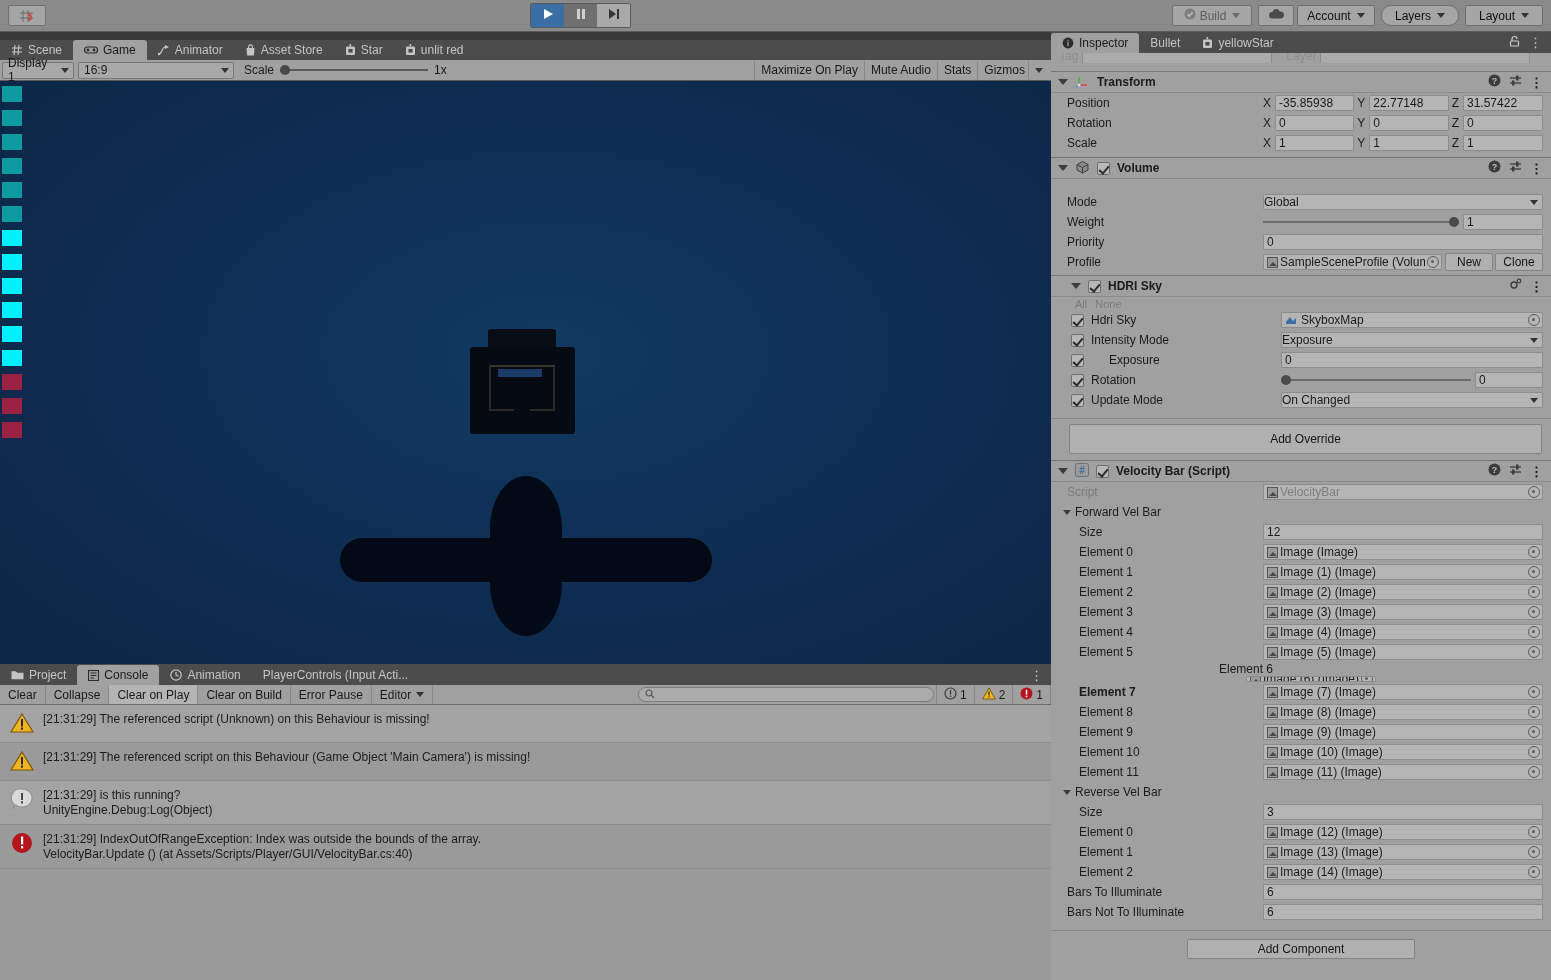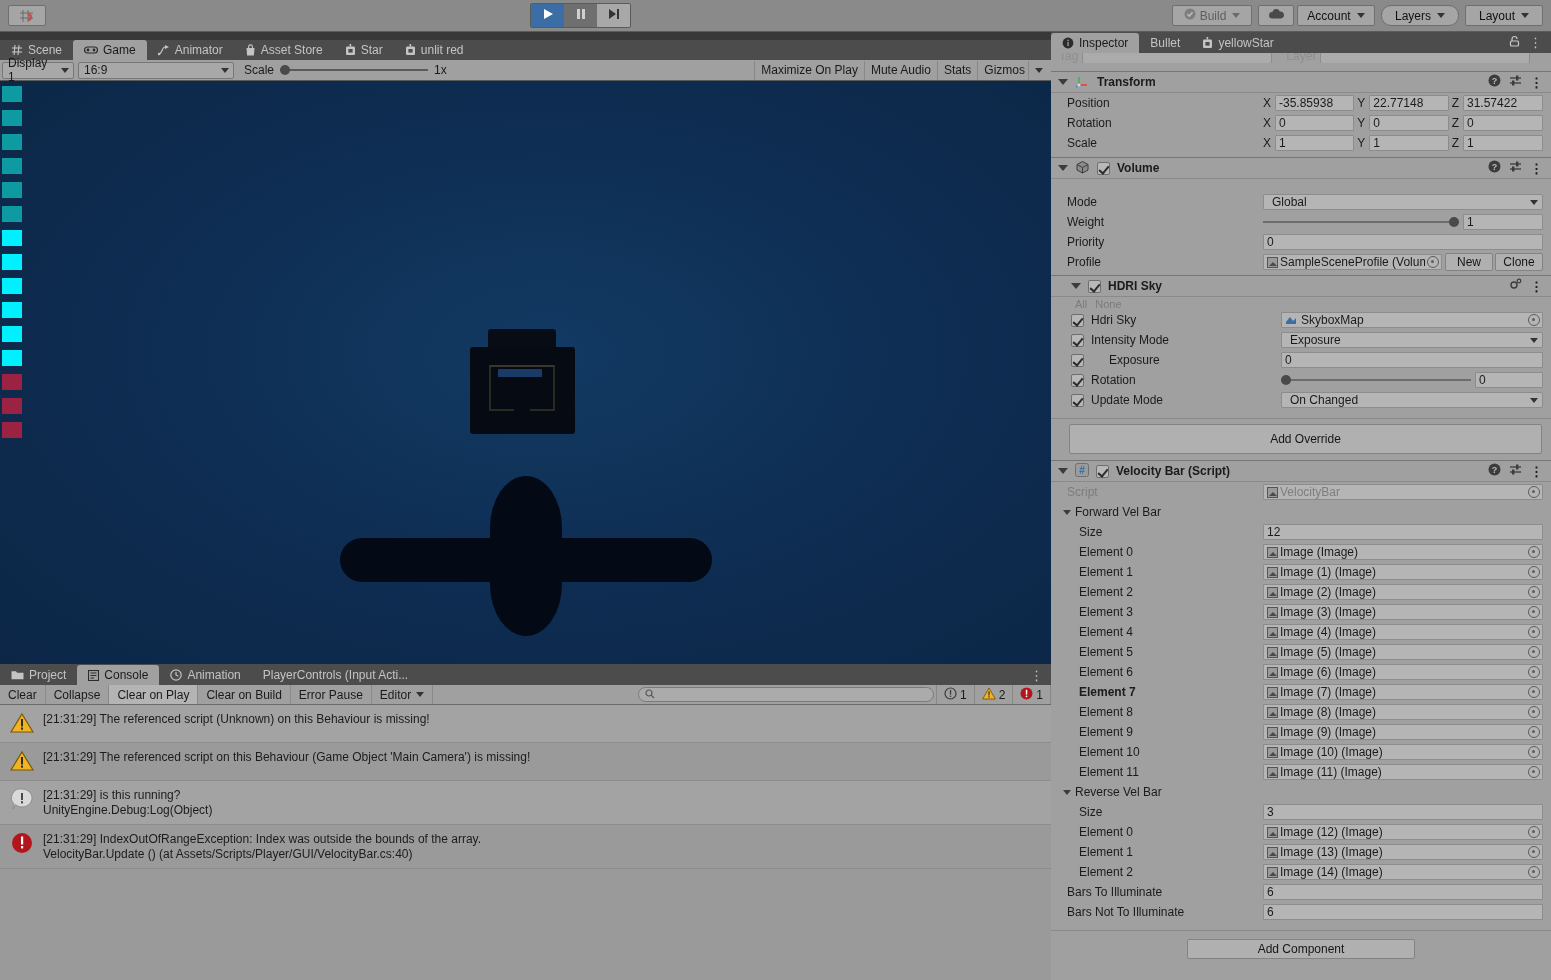--- a/index.html
+++ b/index.html
@@ -220,21 +220,21 @@
     height: 16px; display: flex; align-items: center; padding: 0 3px;
     font-size: 12px; color: #1b1b1b; overflow: hidden; white-space: nowrap;
   }
   .vec-grp { display: flex; align-items: center; gap: 3px; flex: 1; }
   .vec-item { display: flex; align-items: center; gap: 4px; flex: 1; }
   .vec-item .ax { font-size: 12px; color: #1b1b1b; }
   .vec-item .field { flex: 1; }
   .dropfield {
     background: #b5b5b5; border: 1px solid #8c8c8c; border-radius: 2px;
     height: 16px; display: flex; align-items: center; justify-content: space-between;
-    padding: 0 4px 0 8px; font-size: 12px;
+    padding: 0 4px 0 0; font-size: 12px;
   }
   .objfield {
     background: #b5b5b5; border: 1px solid #8c8c8c; border-radius: 1px;
     height: 16px; display: flex; align-items: center; gap: 2px;
     padding: 0 2px 0 3px; font-size: 12px; overflow: hidden; white-space: nowrap;
   }
   .objfield .oname { overflow: hidden; text-overflow: clip; white-space: nowrap; flex: 1; }
   .objfield .picker {
     flex: 0 0 12px; width: 12px; height: 12px; border-radius: 50%;
     border: 1.5px solid #5d5d5d; position: relative;
@@ -1011,21 +1011,21 @@
           </span>
         </div>
         <div class="prop-row" style="padding-left: 28px;">
           <span class="prop-label" style="width: 184px;">Element 5</span>
           <span class="objfield" style="flex: 1 1 0%;">
             <span class="mini-img-ic"></span>
             <span class="oname">Image (5) (Image)</span>
             <span class="picker"></span>
           </span>
         </div>
-        <div class="prop-row" style="padding-left: 28px;">
+        <div class="prop-row" style="padding-left: 28px; flex-direction: column;">
           <span class="prop-label" style="width: 184px;">Element 6</span>
           <span class="objfield" style="flex: 1 1 0%;">
             <span class="mini-img-ic"></span>
             <span class="oname">Image (6) (Image)</span>
             <span class="picker"></span>
           </span>
         </div>
         <div class="prop-row" style="padding-left: 28px;">
           <span class="prop-label" style="width: 184px; font-weight: bold;">Element 7</span>
           <span class="objfield" style="flex: 1 1 0%;">

